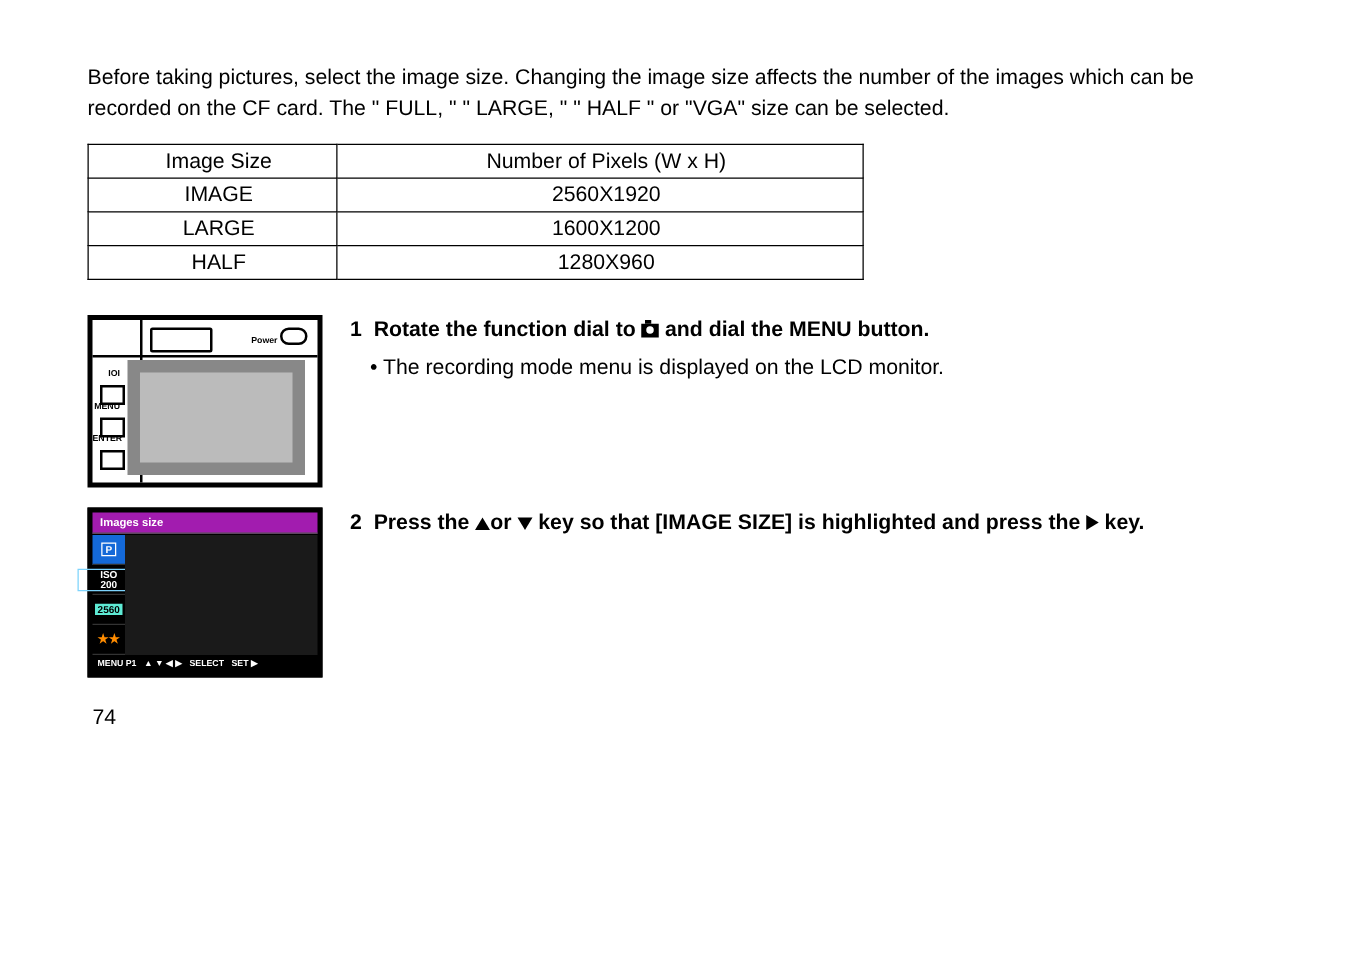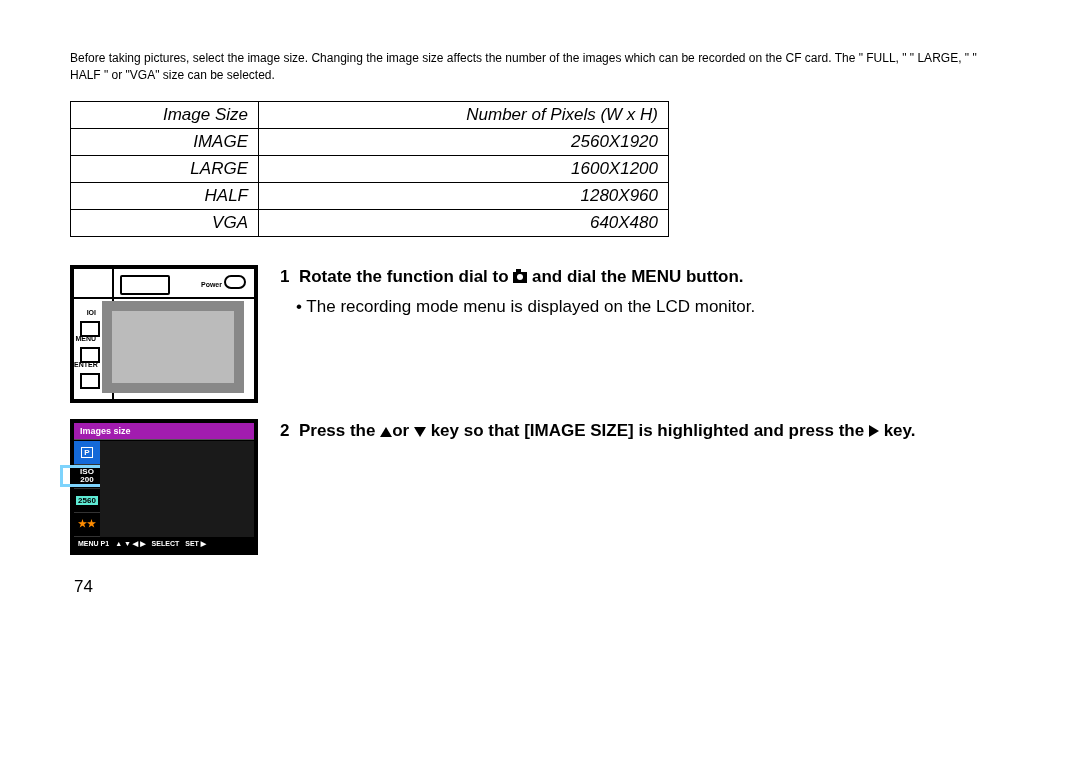--- a/index.html
+++ b/index.html
@@ -18,35 +18,34 @@
   .title {
     font-family: "Gill Sans", "Trebuchet MS", Arial, sans-serif;
     font-weight: 700;
     font-size: 36px;
     letter-spacing: 0.5px;
     border-bottom: 3px solid #000;
     padding-bottom: 4px;
     margin-bottom: 14px;
   }
   .intro {
-    font-size: 12px;
+    font-size: 17px;
     line-height: 1.45;
     margin-bottom: 16px;
   }
   table.size-table {
     border-collapse: collapse;
     font-size: 17px;
     margin-bottom: 28px;
   }
   table.size-table td, table.size-table th {
     border: 1px solid #000;
-    padding: 3px 10px 3px 9px;
+    padding: 3px 10px 3px 20px;
     font-weight: normal;
-    text-align: right;
-    font-style: italic;
+    text-align: center;
   }
   table.size-table th { font-weight: normal; }
   .col-a { width: 168px; }
   .col-b { width: 390px; }
 
   .step-row {
     display: flex;
     align-items: flex-start;
     margin-bottom: 16px;
   }
@@ -118,21 +117,21 @@
   
   .fig2 { border:4px solid #000; height:128px; background:#000; color:#fff; position:relative; font-size:9px;}
   .fig2 .hdr { background:#a21caf; color:#fff; font-weight:bold; font-size:9px; padding:3px 6px; border-bottom:1px solid #555;}
   .fig2 .body{ position:absolute; top:18px; bottom:14px; left:0; right:0; display:flex;}
   .fig2 .side{ width:26px; display:flex; flex-direction:column;}
   .fig2 .side .ic{ flex:1; display:flex;align-items:center;justify-content:center;font-size:8px;font-weight:bold;border-bottom:1px solid #333;}
   .fig2 .side .ic.sel{ background:#1469d8;}
   .fig2 .main{ flex:1; background:#1a1a1a;}
   .fig2 .ftr{ position:absolute;bottom:0;left:0;right:0;height:14px;background:#000;font-size:7px;display:flex;align-items:center;padding:0 4px;gap:6px;}
   .fig2 .ftr .seg{font-weight:bold;}
-  .iso-box{border:3px solid #7dd3fc;padding:0 17px;line-height:1;}
+  .iso-box{border:1px solid #7dd3fc;padding:0 17px;line-height:1;}
   .res-box{background:#5eead4;color:#000;padding:0 2px;font-weight:bold;}
   .star{color:#ff8c00;font-size:10px;line-height:1;}
 
   .page-num { font-size:17px; margin-top:22px; margin-left:4px;}
 </style>
 </head>
 <body>
 
 <div class="page">
 
@@ -148,24 +147,20 @@
       <td>IMAGE</td>
       <td>2560X1920</td>
     </tr>
     <tr>
       <td>LARGE</td>
       <td>1600X1200</td>
     </tr>
     <tr>
       <td>HALF</td>
       <td>1280X960</td>
-    </tr>
-    <tr>
-      <td>VGA</td>
-      <td>640X480</td>
     </tr>
   </tbody>
     </table>
 
   <div class="step-row">
     <div class="step-figure">
       <div class="fig1">
         <div class="topbar"></div>
         <div class="leftdiv"></div>
         <div class="top-lcd"></div>

